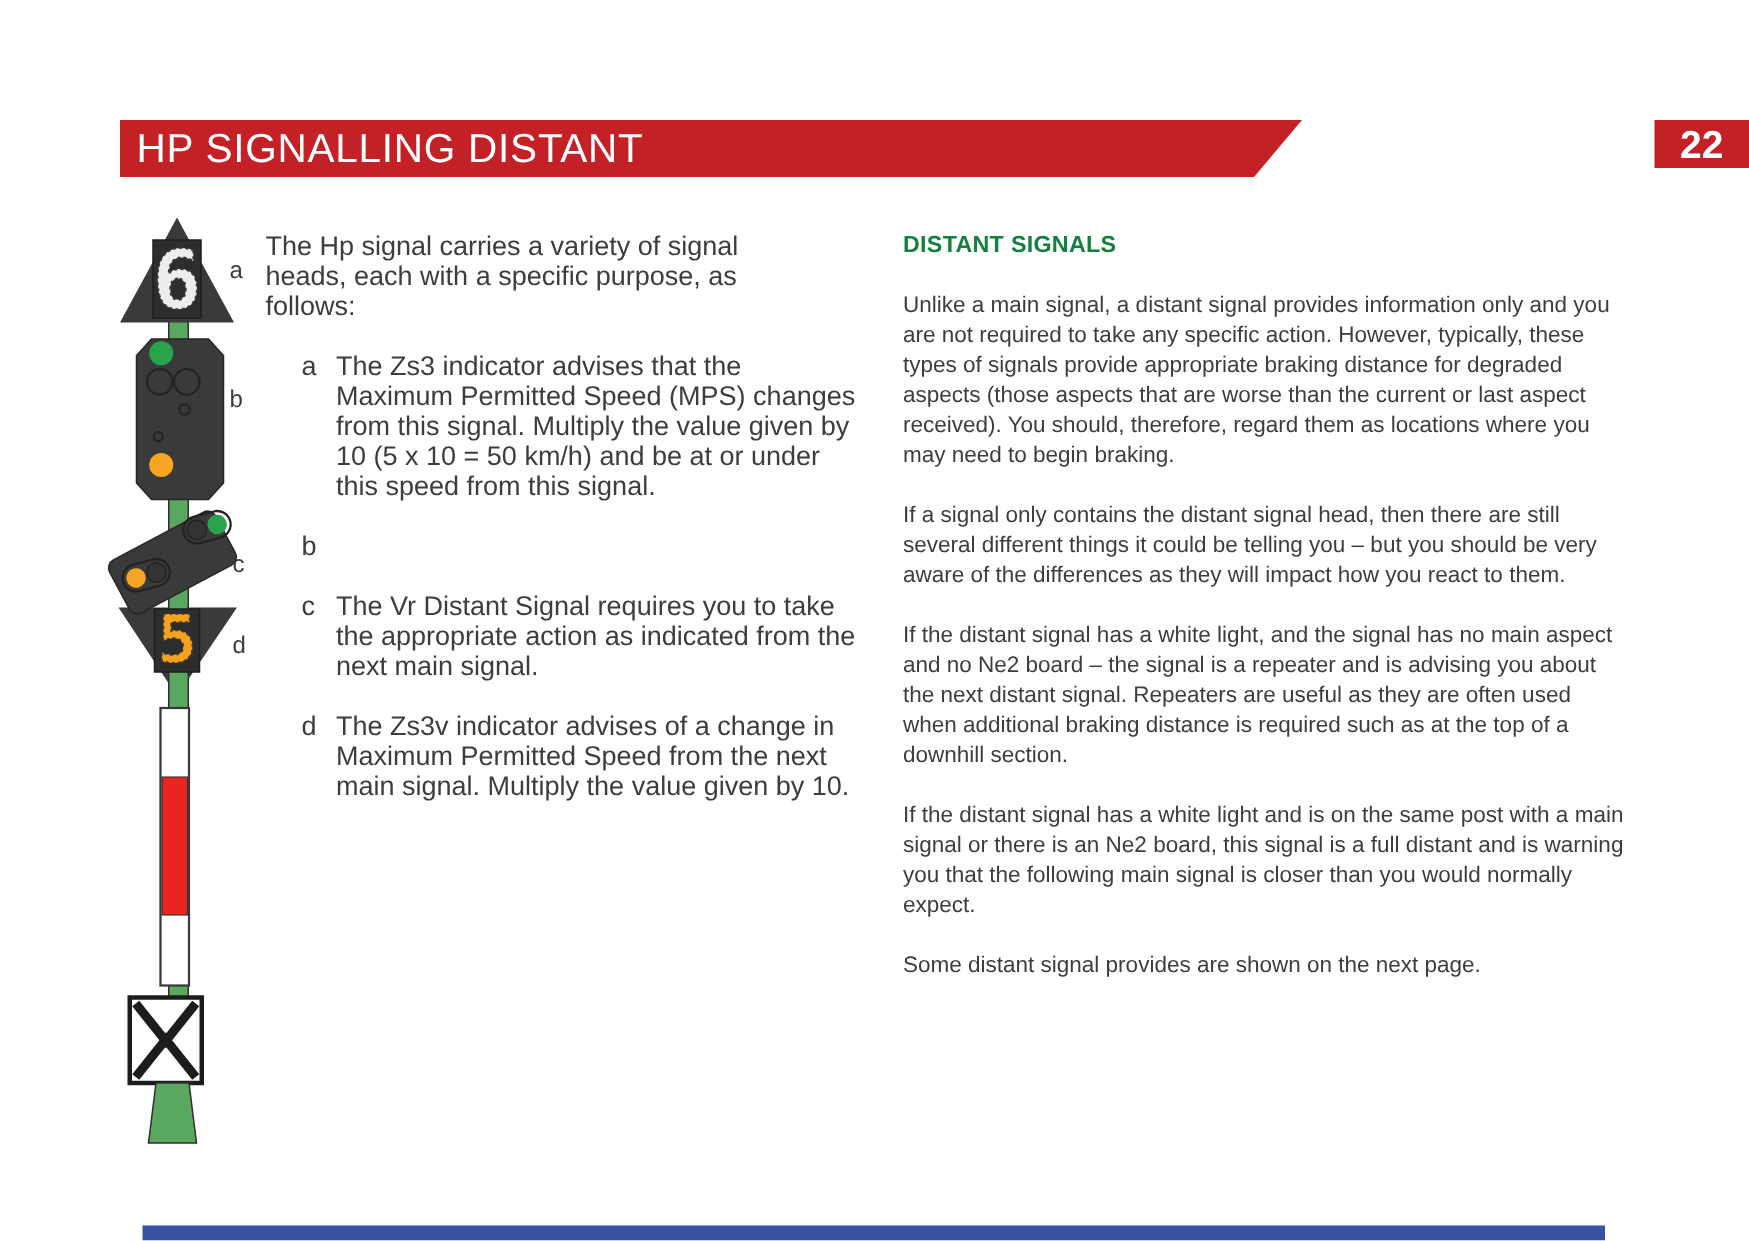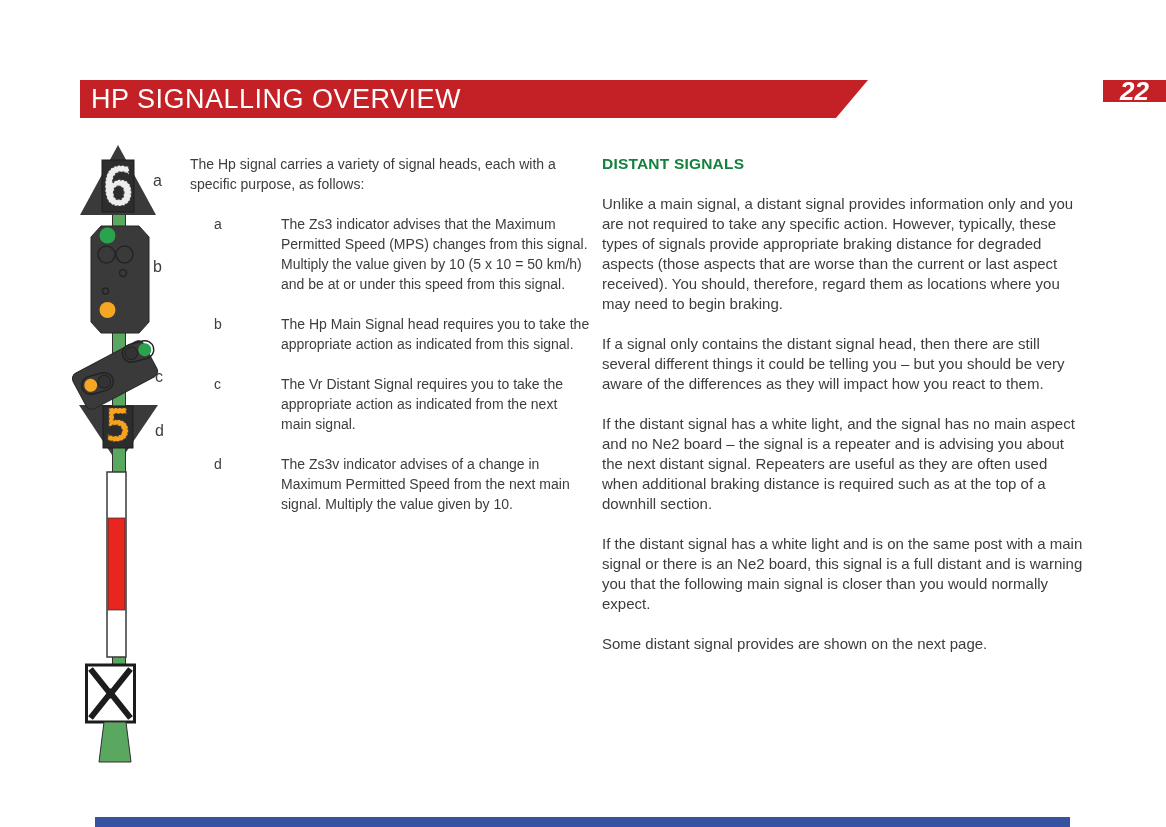--- a/index.html
+++ b/index.html
@@ -13,57 +13,57 @@
     position:absolute;left:80px;top:80px;width:788px;height:38px;
     background:#c42127;
     clip-path:polygon(0 0,100% 0,calc(100% - 32px) 100%,0 100%);
     display:flex;align-items:center;
   }
   .banner-title{
     color:#ffffff;font-size:27px;letter-spacing:.5px;padding-left:11px;
     white-space:nowrap;
   }
   .page-num-box{
-    position:absolute;left:1103px;top:80px;width:63px;height:22px;
-    background:#c42127;display:flex;align-items:center;justify-content:center;font-style:italic;
+    position:absolute;left:1103px;top:80px;width:63px;height:32px;
+    background:#c42127;display:flex;align-items:center;justify-content:center;
   }
   .page-num{color:#ffffff;font-weight:bold;font-size:26px;}
   
   .diagram{position:absolute;left:70px;top:138px;width:100px;height:630px;}
   .callout{position:absolute;font-size:16px;color:#3e3e3e;}
   #call-a{left:153px;top:172px;}
   #call-b{left:153px;top:258px;}
   #call-c{left:155px;top:368px;}
   #call-d{left:155px;top:422px;}
   .digit{
     font-family:"DejaVu Sans Mono","Liberation Mono",monospace;
     font-weight:bold;stroke:#3a3a3a;stroke-width:1.2;stroke-dasharray:2 2;
   }
   
-  .mid-col{position:absolute;left:190px;top:154px;width:400px;
-    font-size:14px;line-height:20px;}
+  .mid-col{position:absolute;left:177px;top:154px;width:400px;
+    font-size:18px;line-height:20px;}
   .lead{max-width:372px;margin:0 0 20px 0;}
   .list-item{display:flex;margin:20px 0 0 0;}
   .list-item .lbl{flex:none;width:23px;margin-left:24px;}
-  .list-item .txt{width:352px;margin-left:44px;}
+  .list-item .txt{width:352px;}
   
   .right-col{position:absolute;left:602px;top:154px;width:484px;
     font-size:15px;line-height:20px;}
   .right-col h2{font-size:15.5px;line-height:20px;margin:0 0 20px 0;
     color:#15803d;letter-spacing:.2px;}
   .right-col p{margin:0 0 20px 0;}
   
   .footer-bar{position:absolute;left:95px;top:817px;width:975px;height:10px;
     background:#3652a0;}
 </style>
 </head>
 <body>
 
 <div class="banner">
-  <span class="banner-title">HP SIGNALLING OVERVIEW</span>
+  <span class="banner-title">HP SIGNALLING DISTANT</span>
 </div>
 <div class="page-num-box">
   <span class="page-num">22</span>
 </div>
 
 <svg class="diagram" viewBox="0 0 100 630">
 
   <polygon points="9,267 88,267 48,326" fill="#3a3a3a"></polygon>
 
   <rect x="42.5" y="62" width="13" height="558" stroke="#2f2f2f" stroke-width="1" fill="#5aa75f"></rect>
@@ -119,21 +119,20 @@
 <span class="callout" id="call-d">d</span>
 
 <div class="mid-col">
   <p class="lead">The Hp signal carries a variety of signal heads, each with a specific purpose, as follows:</p>
   <div class="list-item">
     <span class="lbl">a</span>
     <span class="txt">The Zs3 indicator advises that the Maximum Permitted Speed (MPS) changes from this signal. Multiply the value given by 10 (5 x 10 = 50 km/h) and be at or under this speed from this signal.</span>
   </div>
   <div class="list-item">
     <span class="lbl">b</span>
-    <span class="txt">The Hp Main Signal head requires you to take the appropriate action as indicated from this signal.</span>
   </div>
   <div class="list-item">
     <span class="lbl">c</span>
     <span class="txt">The Vr Distant Signal requires you to take the appropriate action as indicated from the next main signal.</span>
   </div>
   <div class="list-item">
     <span class="lbl">d</span>
     <span class="txt">The Zs3v indicator advises of a change in Maximum Permitted Speed from the next main signal. Multiply the value given by 10.</span>
   </div>
 </div>

